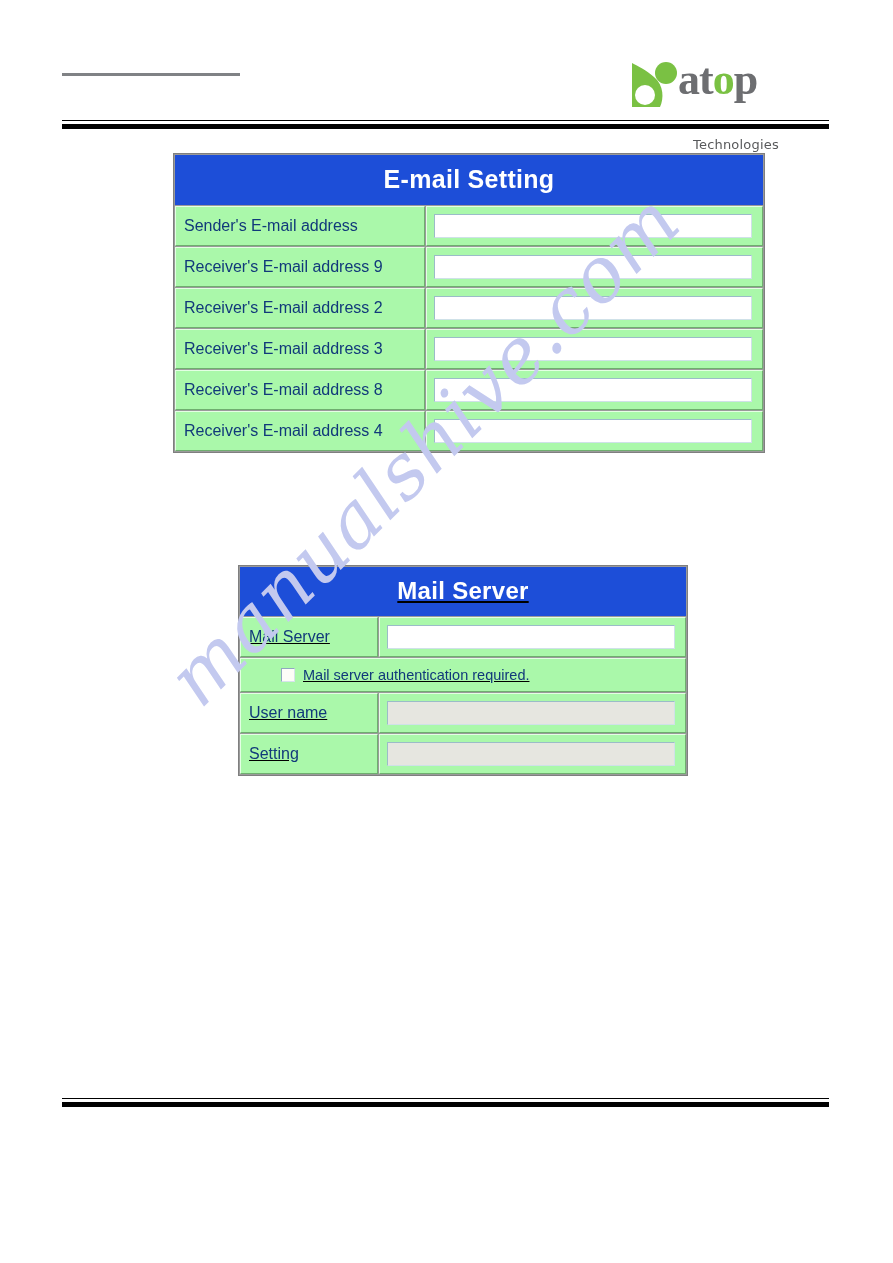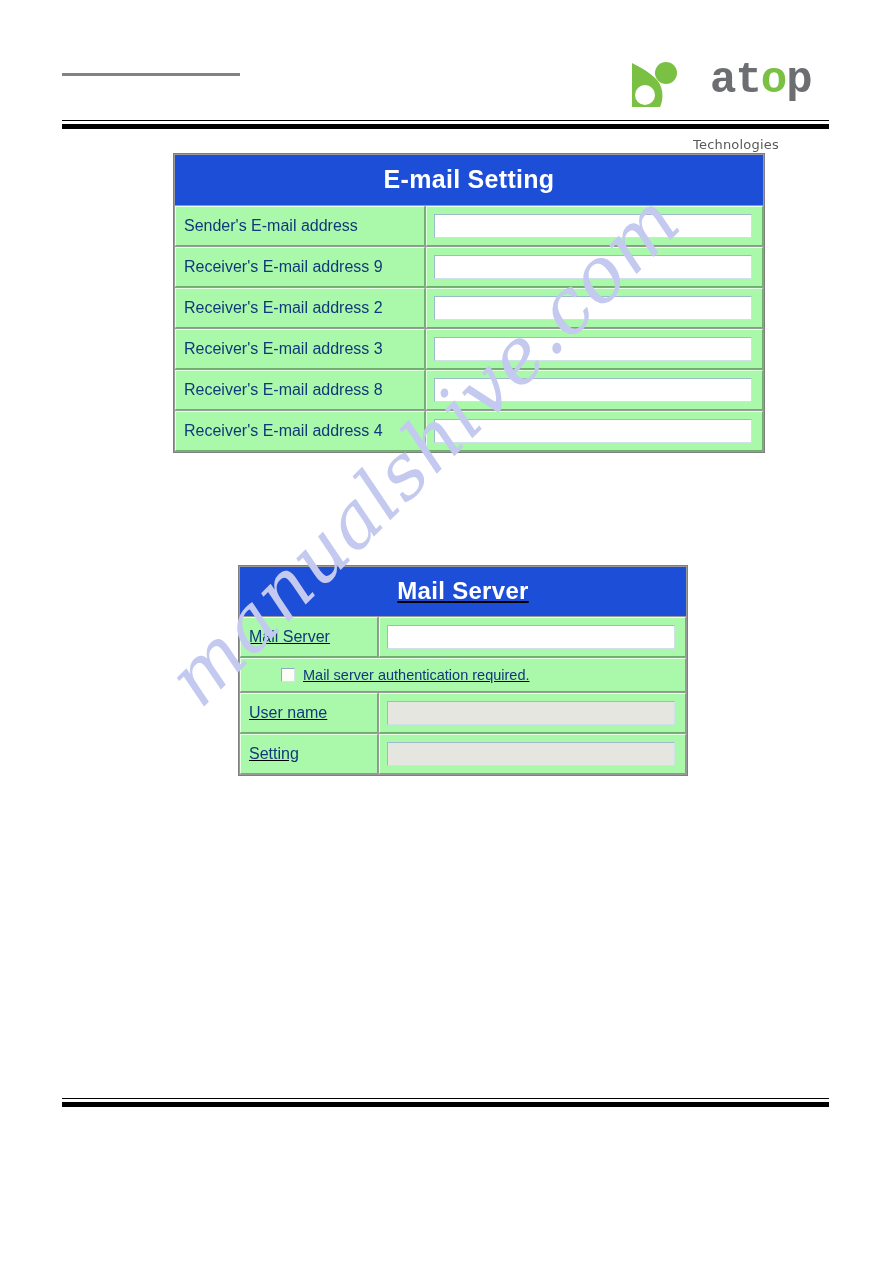--- a/index.html
+++ b/index.html
@@ -64,22 +64,21 @@
   }
   #logo-wordmark {
     position: absolute;
     left: 48px;
     top: 0px;
     font-size: 44px;
     font-weight: bold;
     letter-spacing: -1px;
     line-height: 46px;
     color: #6d6e71;
-    font-family: Liberation Mono, monospace;
-    margin-left: 32px;
+    font-family: Liberation Serif, serif;
   }
   #logo-wordmark .accent { color: #7ac143; }
   #logo-tagline {
     position: absolute;
     left: 63px;
     top: 44px;
     font-size: 13px;
     color: #58595b;
     letter-spacing: 0.2px;
     font-family: "DejaVu Sans", sans-serif;

